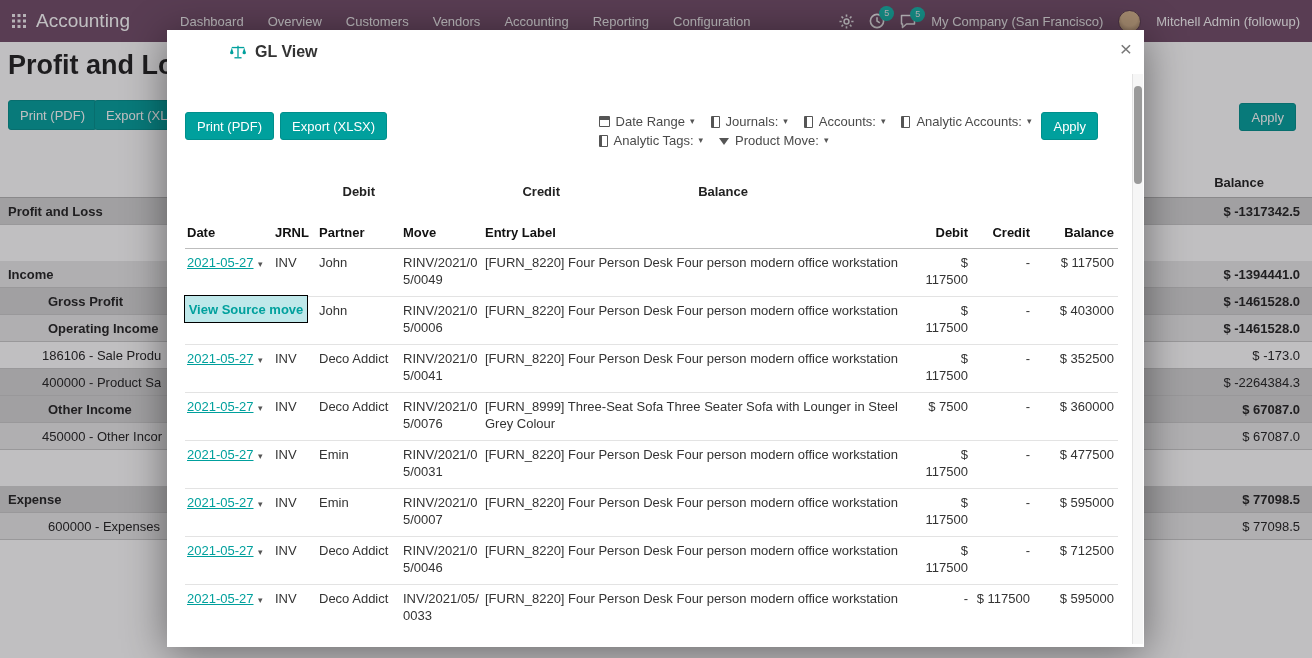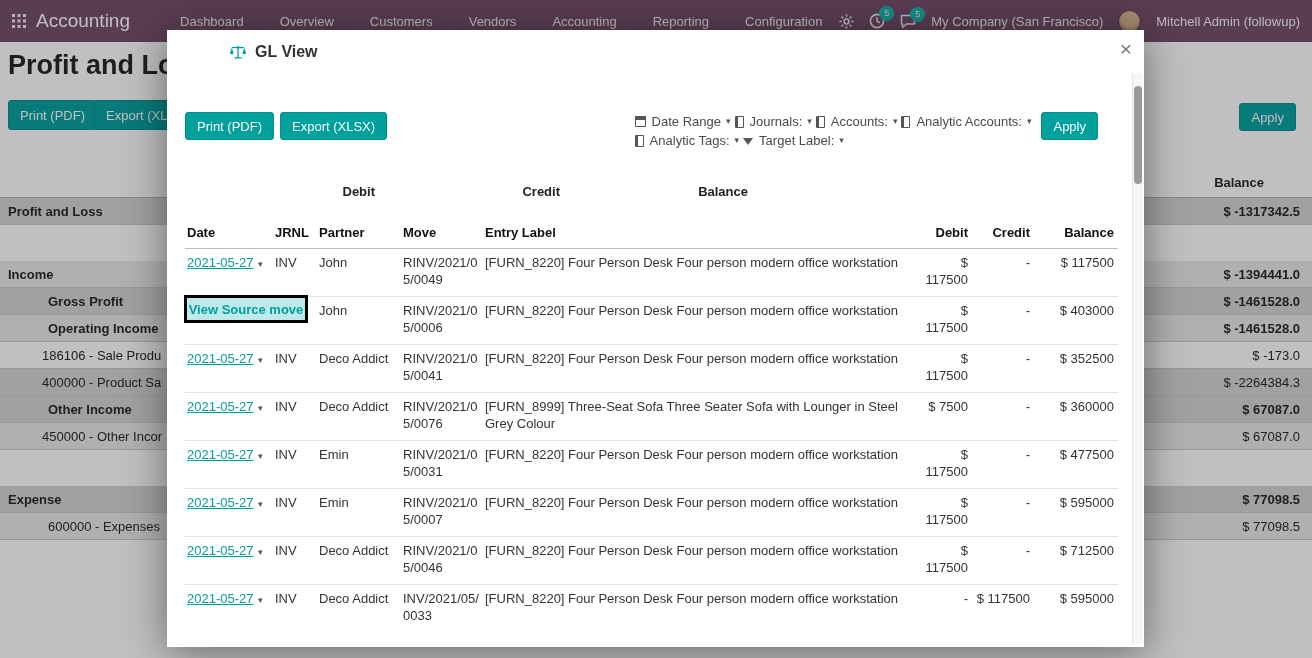--- a/index.html
+++ b/index.html
@@ -5,21 +5,21 @@
   * { margin:0; padding:0; box-sizing:border-box; }
   html,body { width:1312px; height:658px; }
   body { font-family:"Liberation Sans","DejaVu Sans",sans-serif; background:#fff; }
   .screen { position:relative; width:1312px; height:658px; overflow:hidden; background:#4d7c0f;text-decoration:underline; }
 
   
   .topbar { position:absolute; top:0; left:0; right:0; height:42px; background:#714B67; color:#fff;
             display:flex; align-items:center; padding:0 12px; z-index:1; }
   .apps-icon { display:inline-flex; margin-right:10px; cursor:pointer; opacity:.9; }
   .app-name { font-size:19px; margin-right:40px; cursor:pointer; }
-  .topbar-menu { display:flex; gap:16px; }
+  .topbar-menu { display:flex; gap:4px; }
   .nav-item { font-size:13px; padding:4px 10px; cursor:pointer; opacity:.95; white-space:nowrap; }
   .topbar-right { margin-left:auto; display:flex; align-items:center; gap:15px; }
   .systray-icon { position:relative; display:inline-flex; cursor:pointer; opacity:.92; }
   .badge { position:absolute; top:-7px; right:-9px; min-width:15px; height:15px; background:#0cc2b1;
            color:#fff; font-size:9px; line-height:15px; text-align:center; border-radius:8px; padding:0 2px; }
   .company, .user { font-size:13px; cursor:pointer; white-space:nowrap; opacity:.95; }
   .avatar { width:23px; height:23px; border-radius:50%;
             background:radial-gradient(circle at 50% 35%, #d8b68e 0 45%, #8a6d55 100%); border:1px solid #5a3b50; cursor:pointer; }
 
   
@@ -59,21 +59,21 @@
   .modal-title { font-size:16px; font-weight:bold; color:#333; }
   .modal-close { position:absolute; right:12px; top:8px; background:none; border:none; font-size:21px;
                  color:#777; cursor:pointer; line-height:1; font-family:inherit; }
   .modal-body { position:absolute; top:44px; left:0; width:965px; height:547px;
                 padding:38px 14px 0 18px; overflow:hidden; }
   .modal-footer { position:absolute; bottom:0; left:0; width:965px; height:26px; background:#fff; }
 
   .actions-row { display:flex; align-items:flex-start; }
   .left-buttons { display:flex; gap:6px; }
   .filters { margin-left:auto; font-size:13px; color:#4a4a4a; }
-  .filter-line { display:flex; gap:4px; line-height:19px; flex-wrap:nowrap; }
+  .filter-line { display:flex; gap:16px; line-height:19px; flex-wrap:nowrap; }
   .filter-item { display:inline-flex; align-items:center; gap:3px; cursor:pointer; white-space:nowrap; }
   .caret { font-size:9px; color:#555; margin-left:2px; }
   .modal-apply { margin-left:10px; margin-right:20px; }
 
   .ico { display:inline-block; vertical-align:middle; margin-right:3px; }
   .ico.calendar { width:11px; height:11px; border:1px solid #555; border-top:4px solid #555; border-radius:1px; }
   .ico.journal  { width:9px;  height:12px; border:1px solid #555; border-left:3px solid #555; border-radius:1px; }
   .ico.filter   { width:0; height:0; border-left:5px solid transparent; border-right:5px solid transparent;
                   border-top:7px solid #555; margin-top:2px; }
 
@@ -92,21 +92,21 @@
   .lines th { text-align:left; font-weight:bold; color:#111; padding:2px 4px 8px 2px; border-bottom:1px solid #bdbdbd; }
   .lines th.num { text-align:right; }
   .lines td { padding:5px 4px 8px 2px; border-bottom:1px solid #e3e3e3; vertical-align:top; line-height:17px; color:#333; }
   .lines td.num { text-align:right; }
   .lines td.c-move { word-break:break-all; }
   .date-link { color:#00a09d; text-decoration:underline; cursor:pointer; }
   .c-date .caret { color:#555; }
 
   
   .context-highlight { position:absolute; left:17px; top:265px; width:124px; height:28px;
-      background:#bfe8ea; border:3px solid #000000; color:#00a09d; font-weight:bold; font-size:13px;
+      background:#bfe8ea; border:1px solid #000000; color:#00a09d; font-weight:bold; font-size:13px;
       display:flex; align-items:center; justify-content:center; z-index:40; cursor:pointer; white-space:nowrap; }
 
   
   .modal-scroll { position:absolute; top:44px; right:1px; width:11px; bottom:3px;
                   background:#f6f6f6; border-left:1px solid #e3e3e3; cursor:pointer; }
   .modal-scroll .thumb { position:absolute; top:12px; left:1px; width:8px; height:98px; background:#9a9a9a; border-radius:4px; }
 </style>
 </head>
 <body>
 
@@ -269,21 +269,21 @@
               </span>
             </div>
           <div class="filter-line">
               <span class="filter-item">
                 <i class="ico journal"></i>
                 <span>Analytic Tags:</span>
                 <span class="caret">▾</span>
               </span>
               <span class="filter-item">
                 <i class="ico filter"></i>
-                <span>Target Label:</span>
+                <span>Product Move:</span>
                 <span class="caret">▾</span>
               </span>
             </div>
         </div>
         <button class="btn modal-apply">Apply</button>
       </div>
 
       <div class="summary">
         <div class="summary-head">
           <span class="s-debit">Debit</span>

